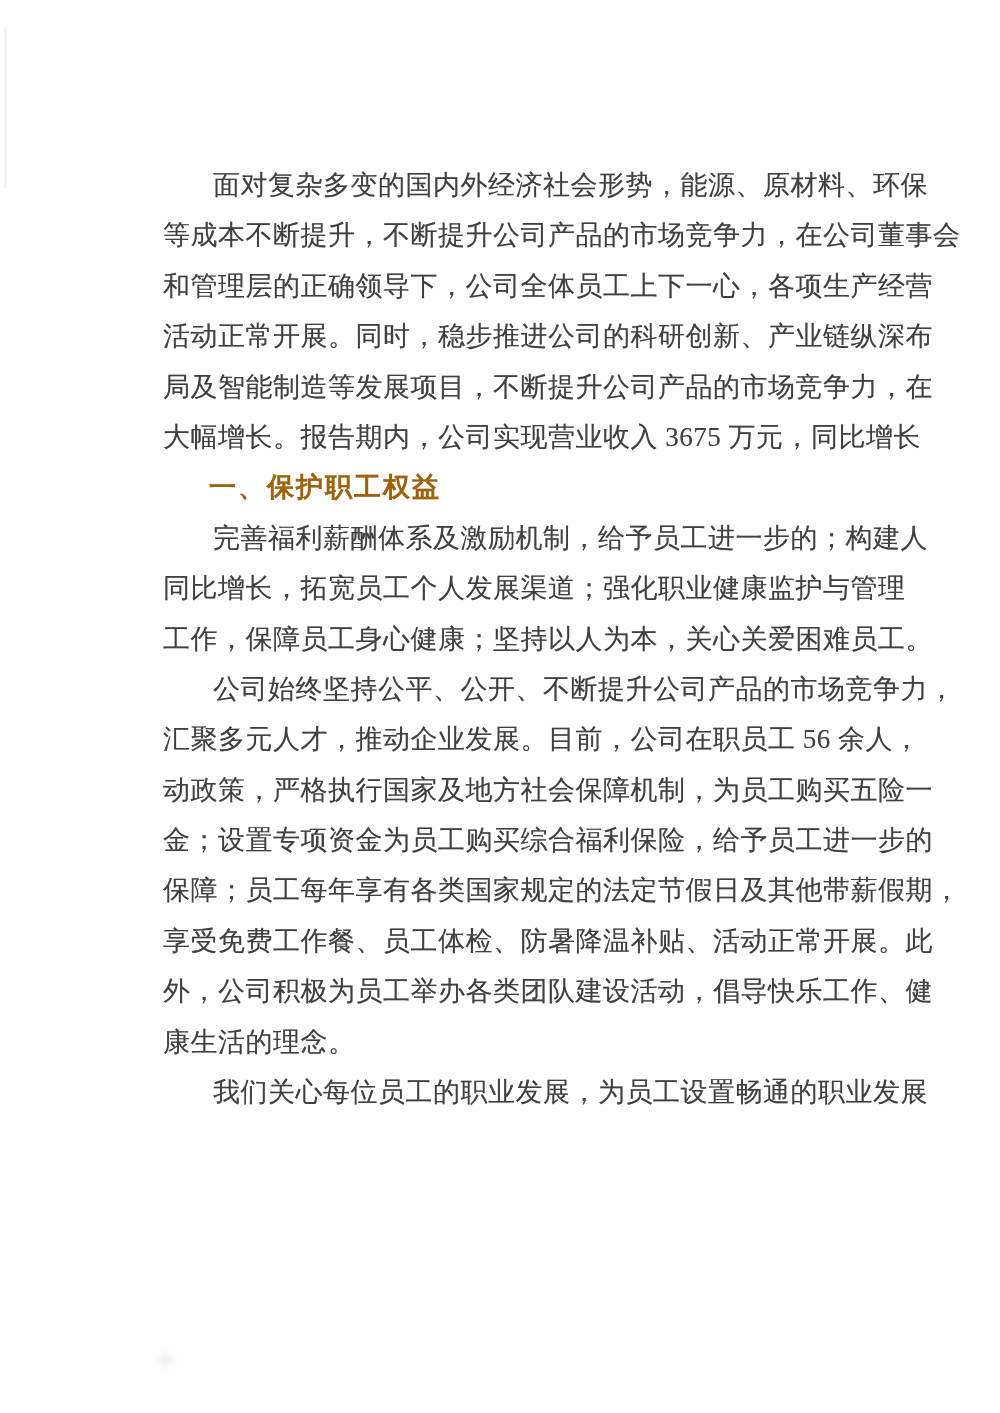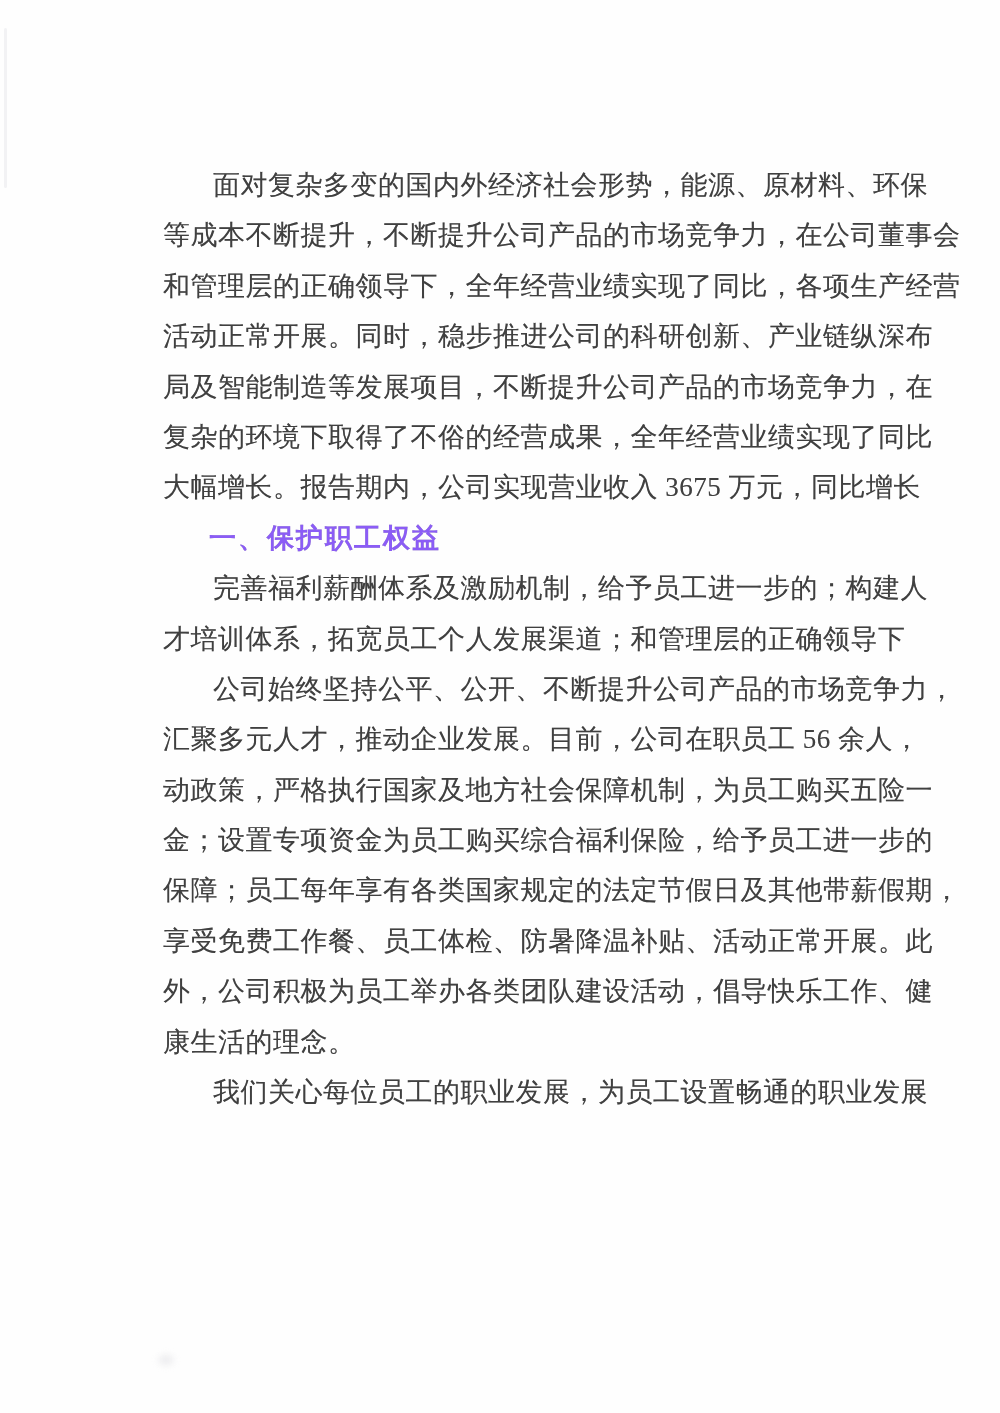--- a/index.html
+++ b/index.html
@@ -50,21 +50,21 @@
   .line.indent {
     text-indent: 50px;
   }
   .line.para-end {
     text-align: left;
     text-align-last: left;
   }
   .line.heading {
     font-family: "Liberation Sans", "DejaVu Sans", sans-serif;
     font-weight: 700;
-    color: #8b5cf6;
+    color: #a16207;
     text-align: right;
     text-align-last: left;
     text-indent: 46px;
     letter-spacing: 2px;
   }
   .smudge {
     position: absolute;
     left: 158px;
     top: 1354px;
     width: 16px;
@@ -78,30 +78,30 @@
 </head>
 <body>
 
 <div class="page">
   <div class="scan-edge"></div>
 
   <div class="textblock">
 
     <div class="line indent">面对复杂多变的国内外经济社会形势，能源、原材料、环保</div>
     <div class="line">等成本不断提升，不断提升公司产品的市场竞争力，在公司董事会</div>
-    <div class="line">和管理层的正确领导下，全年经营业绩实现了同比，各项生产经营</div>
+    <div class="line">和管理层的正确领导下，公司全体员工上下一心，各项生产经营</div>
     <div class="line">活动正常开展。同时，稳步推进公司的科研创新、产业链纵深布</div>
     <div class="line">局及智能制造等发展项目，不断提升公司产品的市场竞争力，在</div>
-    <div class="line">复杂的环境下取得了不俗的经营成果，全年经营业绩实现了同比</div>
     <div class="line">大幅增长。报告期内，公司实现营业收入 3675 万元，同比增长</div>
 
     <div class="line heading">一、保护职工权益</div>
 
     <div class="line indent">完善福利薪酬体系及激励机制，给予员工进一步的；构建人</div>
-    <div class="line">才培训体系，拓宽员工个人发展渠道；和管理层的正确领导下</div>
+    <div class="line">同比增长，拓宽员工个人发展渠道；强化职业健康监护与管理</div>
+    <div class="line">工作，保障员工身心健康；坚持以人为本，关心关爱困难员工。</div>
 
     <div class="line indent">公司始终坚持公平、公开、不断提升公司产品的市场竞争力，</div>
     <div class="line">汇聚多元人才，推动企业发展。目前，公司在职员工 56 余人，</div>
     <div class="line">动政策，严格执行国家及地方社会保障机制，为员工购买五险一</div>
     <div class="line">金；设置专项资金为员工购买综合福利保险，给予员工进一步的</div>
     <div class="line">保障；员工每年享有各类国家规定的法定节假日及其他带薪假期，</div>
     <div class="line">享受免费工作餐、员工体检、防暑降温补贴、活动正常开展。此</div>
     <div class="line">外，公司积极为员工举办各类团队建设活动，倡导快乐工作、健</div>
     <div class="line para-end">康生活的理念。</div>
 

